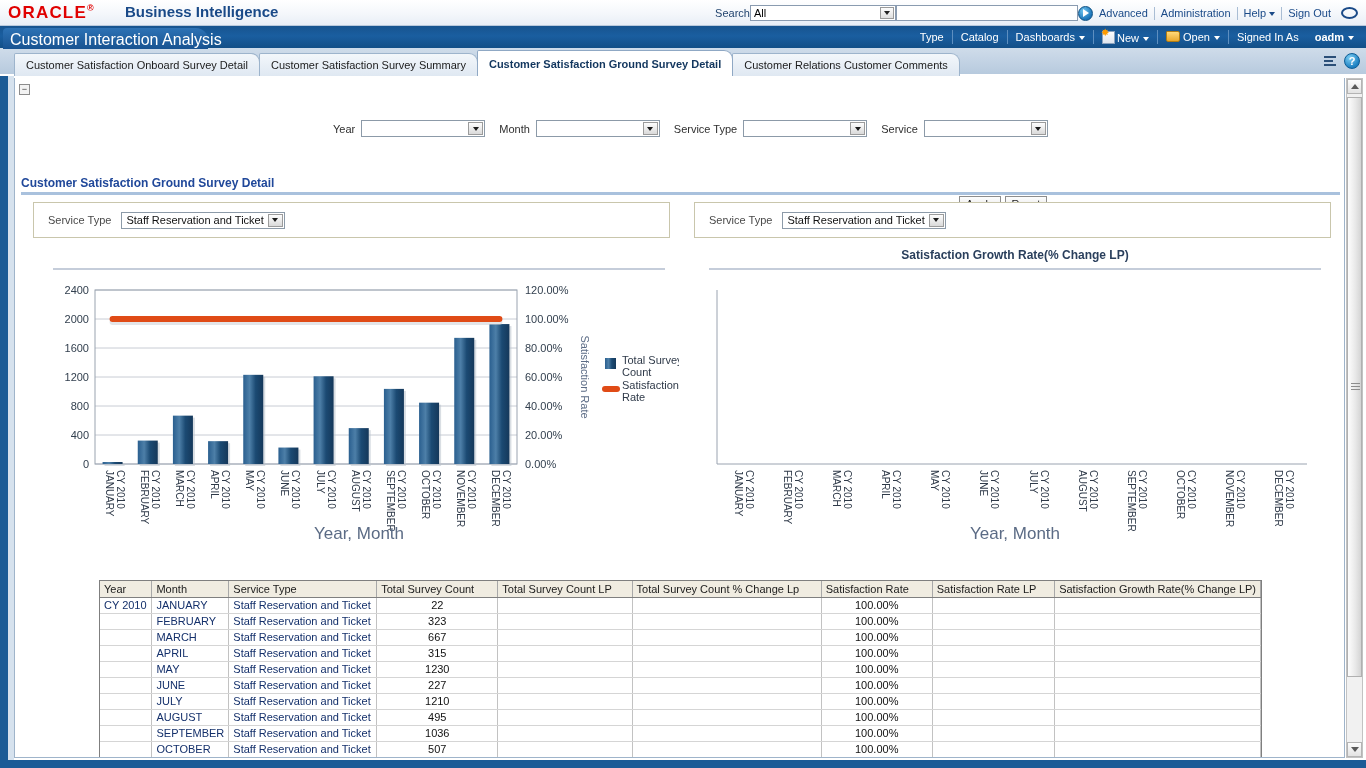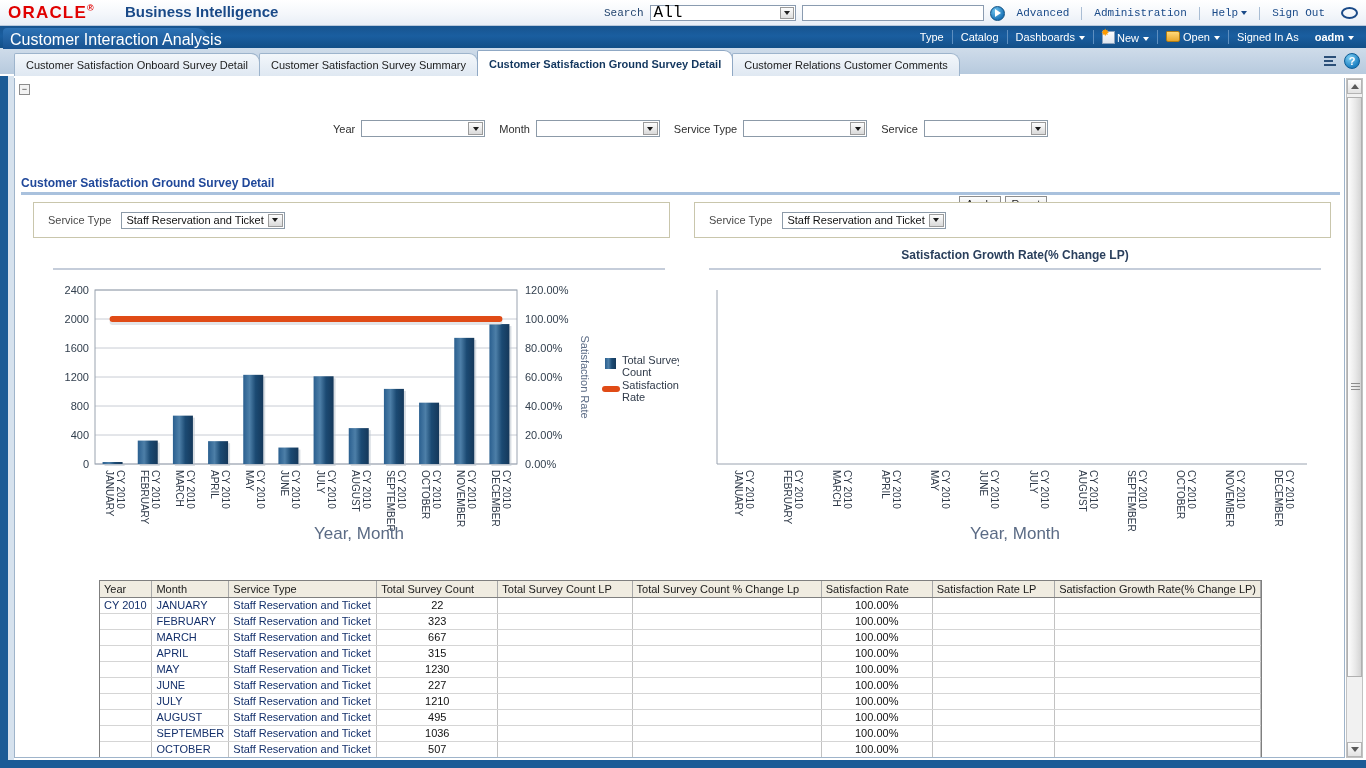--- a/index.html
+++ b/index.html
@@ -24,25 +24,25 @@
     font-size: 17px; font-weight: bold; color: #e00000;
     letter-spacing: 1.2px;
   }
   .oracle-logo sup { font-size: 9px; vertical-align: super; }
   .bi-title {
     position: absolute; left: 125px; top: 3px;
     font-size: 15px; font-weight: bold; color: #1a4a88;
   }
 
   
-  .search-zone { position: absolute; right: 6px; top: 1px; height: 24px; display: flex; align-items: center; gap: 6px; font-family: Liberation Mono, monospace; }
+  .search-zone { position: absolute; right: 6px; top: 1px; height: 24px; display: flex; align-items: center; gap: 0; }
   .search-label { color: #23456f; font-size: 11px; }
   .sel-box {
     position: relative; height: 16px; border: 1px solid #8a9bb0;
-    background: #ffffff; font-size: 16px; color: #000;
+    background: #ffffff; font-size: 11px; color: #000;
     display: flex; align-items: center; padding: 0 18px 0 3px;
   }
   .sel-box .arw {
     position: absolute; right: 1px; top: 1px; width: 14px; height: 12px;
     background: linear-gradient(to bottom,#fdfdfd,#dfdfdf);
     border: 1px solid #9a9a9a;
     display: flex; align-items: center; justify-content: center;
   }
   .sel-box .arw::after {
     content: ""; width: 0; height: 0;

